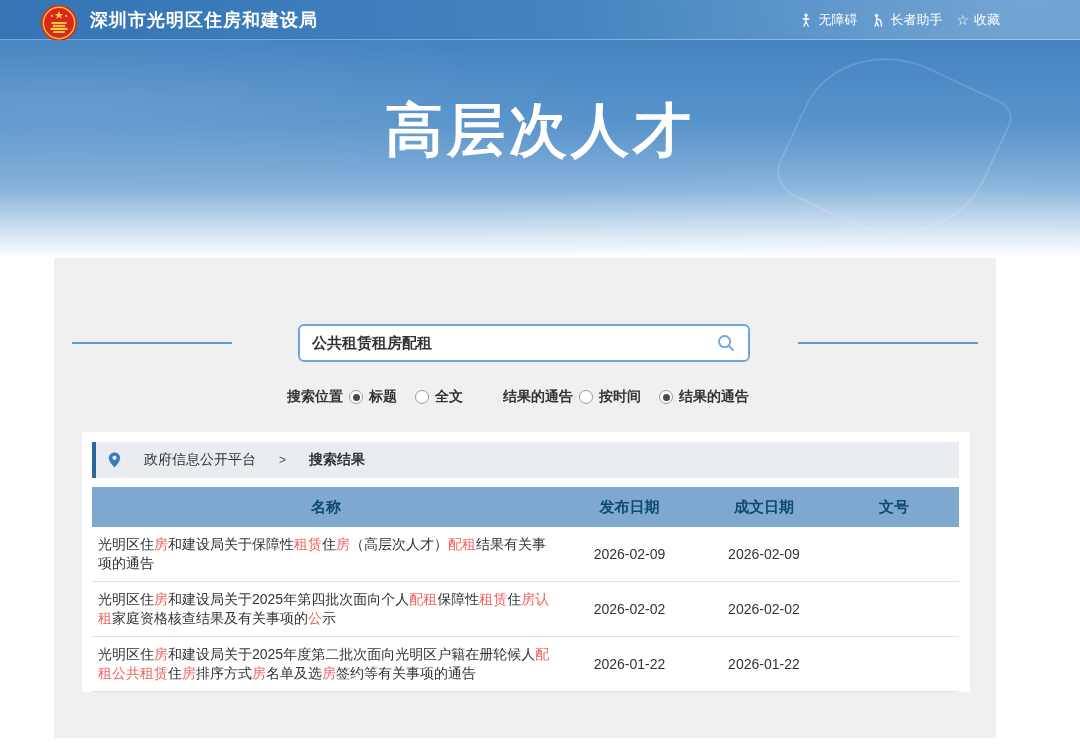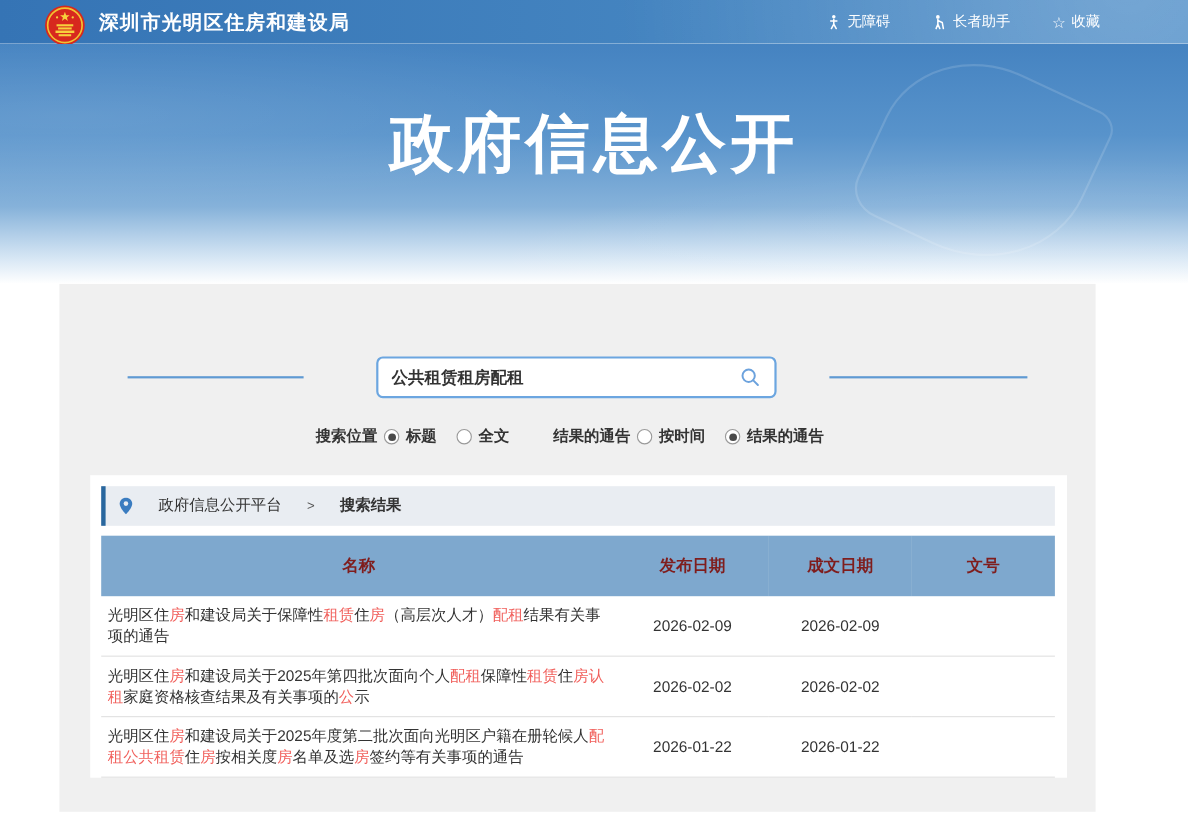--- a/index.html
+++ b/index.html
@@ -11,21 +11,21 @@
     height:40px; display:flex; align-items:center; justify-content:space-between;
     padding:0 40px 0 40px; position:relative;
     background:
       radial-gradient(circle at 95% -40%, rgba(255,255,255,.22), transparent 45%),
       linear-gradient(90deg,#3574b5 0%,#4484c0 55%,#4f8ec8 100%);
     border-bottom:1px solid rgba(255,255,255,.35);
   }
   .brand{ display:flex; align-items:center; gap:12px; }
   .emblem{ width:38px; height:38px; flex:0 0 auto; margin-top:6px; }
   .site-title{ color:#fff; font-size:18px; font-weight:700; letter-spacing:1px; }
-  .top-links{ display:flex; align-items:flex-start; gap:38px; margin-right:40px; }
+  .top-links{ display:flex; align-items:flex-start; gap:14px; margin-right:40px; }
   .top-link{ display:flex; align-items:center; gap:5px; color:#fff; font-size:13px; cursor:pointer; }
   .top-link svg{ display:block; }
   .star-glyph{ font-size:14px; line-height:1; }
 
   
   .banner{
     height:218px; position:relative;
     background:
       radial-gradient(ellipse at 88% 115%, rgba(255,255,255,.20), transparent 42%),
       radial-gradient(ellipse at 6% 30%, rgba(255,255,255,.10), transparent 38%),
@@ -43,21 +43,21 @@
 
   
   .panel{ width:942px; margin-left:54px; height:480px; background:#f0f0f0; padding-top:66px; }
 
   
   .search-row{ display:flex; align-items:center; justify-content:center; }
   .decor-line{ height:2px; background:#5f9ad3; }
   .decor-line.left{ width:160px; margin-right:66px; }
   .decor-line.right{ width:180px; margin-left:48px; }
   .search-box{
-    width:364px; height:38px; background:#fff; border:2px solid #6ca6e0; border-radius:6px;
+    width:452px; height:38px; background:#fff; border:2px solid #6ca6e0; border-radius:6px;
     display:flex; align-items:center; padding:0 10px 0 12px;font-family:Liberation Mono, monospace;
   }
   .search-box input{
     flex:1; border:none; outline:none; font-size:15px; font-weight:600; color:#333;
     font-family:inherit; background:transparent;
   }
   .search-btn{ background:none; border:none; cursor:pointer; display:flex; align-items:center; padding:2px; }
 
   
   .filter-row{
@@ -82,21 +82,21 @@
   .breadcrumb .crumb-root{ cursor:pointer; }
   .breadcrumb .crumb-sep{ color:#555; font-size:12px; }
   .breadcrumb .crumb-current{ font-weight:700; }
 
   table.results{ width:100%; border-collapse:collapse; margin-top:9px; table-layout:fixed; }
   table.results col.c-name{ width:54%; }
   table.results col.c-pub{ width:16%; }
   table.results col.c-written{ width:15%; }
   table.results col.c-doc{ width:15%; }
   table.results thead th{
-    background:#7ea8ce; color:#7f1d1d; font-size:15px; font-weight:700; height:55px; text-align:center;
+    background:#7ea8ce; color:#0c4a6e; font-size:15px; font-weight:700; height:40px; text-align:center;
   }
   table.results tbody td{
     font-size:14px; color:#333; line-height:19px; padding:8px 6px; border-bottom:1px solid #e0e0e0;
     vertical-align:middle;
   }
   table.results tbody td.col-name{ text-align:left; padding-left:6px; }
   table.results tbody td.col-date{ text-align:center; white-space:nowrap; }
   .result-title{ color:#333; text-decoration:none; cursor:pointer; }
   .result-title .hl{ color:#f1605c; }
 </style>
@@ -134,21 +134,21 @@
       <span>长者助手</span>
     </span>
     <span class="top-link">
       <span class="star-glyph">☆</span>
       <span>收藏</span>
     </span>
   </div>
 </div>
 
 <div class="banner">
-  <div class="banner-title">政府信息公开</div>
+  <div class="banner-title">高层次人才</div>
 </div>
 
 <div class="panel">
 
   <div class="search-row">
     <span class="decor-line left"></span>
     <div class="search-box">
       <input type="text" value="公共租赁租房配租" style="">
       <button class="search-btn">
         <svg width="20" height="20" viewBox="0 0 20 20">
@@ -214,21 +214,21 @@
             <td class="col-date">2026-02-09</td>
             <td class="col-date"></td>
           </tr>
           <tr>
             <td class="col-name"><a class="result-title"><span>光明区住</span><span class="hl">房</span><span>和建设局关于2025年第四批次面向个人</span><span class="hl">配租</span><span>保障性</span><span class="hl">租赁</span><span>住</span><span class="hl">房</span><span class="hl">认租</span><span>家庭资格核查结果及有关事项的</span><span class="hl">公</span><span>示</span></a></td>
             <td class="col-date">2026-02-02</td>
             <td class="col-date">2026-02-02</td>
             <td class="col-date"></td>
           </tr>
           <tr>
-            <td class="col-name"><a class="result-title"><span>光明区住</span><span class="hl">房</span><span>和建设局关于2025年度第二批次面向光明区户籍在册轮候人</span><span class="hl">配租公共租赁</span><span>住</span><span class="hl">房</span><span>按相关度</span><span class="hl">房</span><span>名单及选</span><span class="hl">房</span><span>签约等有关事项的通告</span></a></td>
+            <td class="col-name"><a class="result-title"><span>光明区住</span><span class="hl">房</span><span>和建设局关于2025年度第二批次面向光明区户籍在册轮候人</span><span class="hl">配租公共租赁</span><span>住</span><span class="hl">房</span><span>排序方式</span><span class="hl">房</span><span>名单及选</span><span class="hl">房</span><span>签约等有关事项的通告</span></a></td>
             <td class="col-date">2026-01-22</td>
             <td class="col-date">2026-01-22</td>
             <td class="col-date"></td>
           </tr>
         </tbody>
     </table>
   </div>
 </div>
 
 </body></html>

